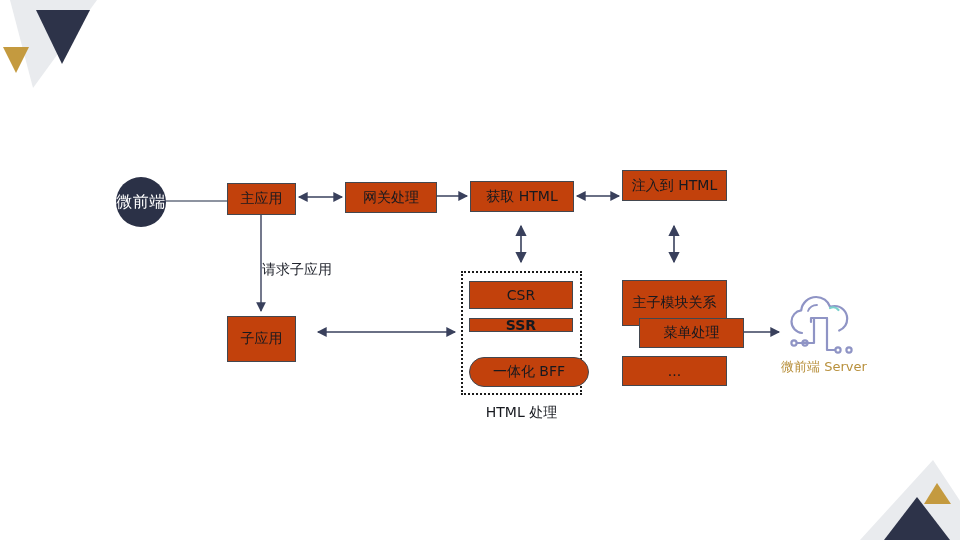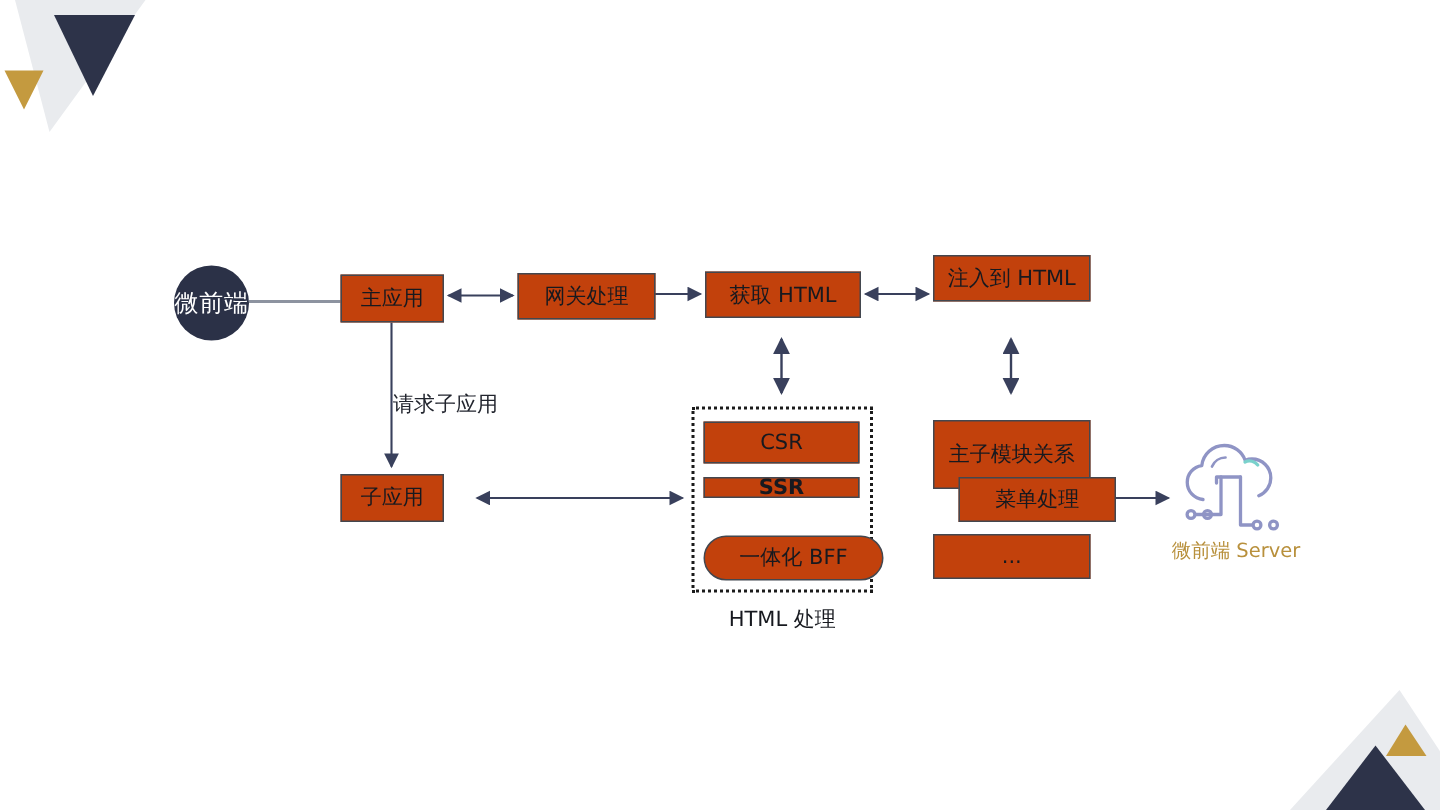--- a/index.html
+++ b/index.html
@@ -21,21 +21,21 @@
 
   .node {
     position: absolute; background: #c2410c; border: 1px solid #43474f;
     display: flex; align-items: center; justify-content: center;
     font-size: 14px; color: #17191f; white-space: nowrap;
   }
   #box-main-app        { left: 227px; top: 183px; width: 69px; height: 32px; }
   #box-gateway         { left: 345px; top: 182px; width: 92px; height: 31px; }
   #box-fetch-html      { left: 470px; top: 181px; width: 104px; height: 31px; }
   #box-inject-html     { left: 622px; top: 170px; width: 105px; height: 31px; }
-  #box-sub-app         { left: 227px; top: 316px; width: 69px; height: 32px; }
+  #box-sub-app         { left: 227px; top: 316px; width: 69px; height: 46px; }
   #box-csr             { left: 469px; top: 281px; width: 104px; height: 28px; }
   #box-ssr             { left: 469px; top: 318px; width: 104px; height: 14px; font-weight: bold; }
   #box-bff             { left: 469px; top: 357px; width: 120px; height: 30px; border-radius: 15px; }
   #box-module-relation { left: 622px; top: 280px; width: 105px; height: 46px; }
   #box-menu            { left: 622px; top: 318px; width: 105px; height: 30px; margin-left: 17px; }
   #box-more            { left: 622px; top: 356px; width: 105px; height: 30px; }
 
   .dotted-group {
     position: absolute; left: 461px; top: 271px; width: 121px; height: 124px;
     border: 2px dotted #1b1b1b; background: transparent;

